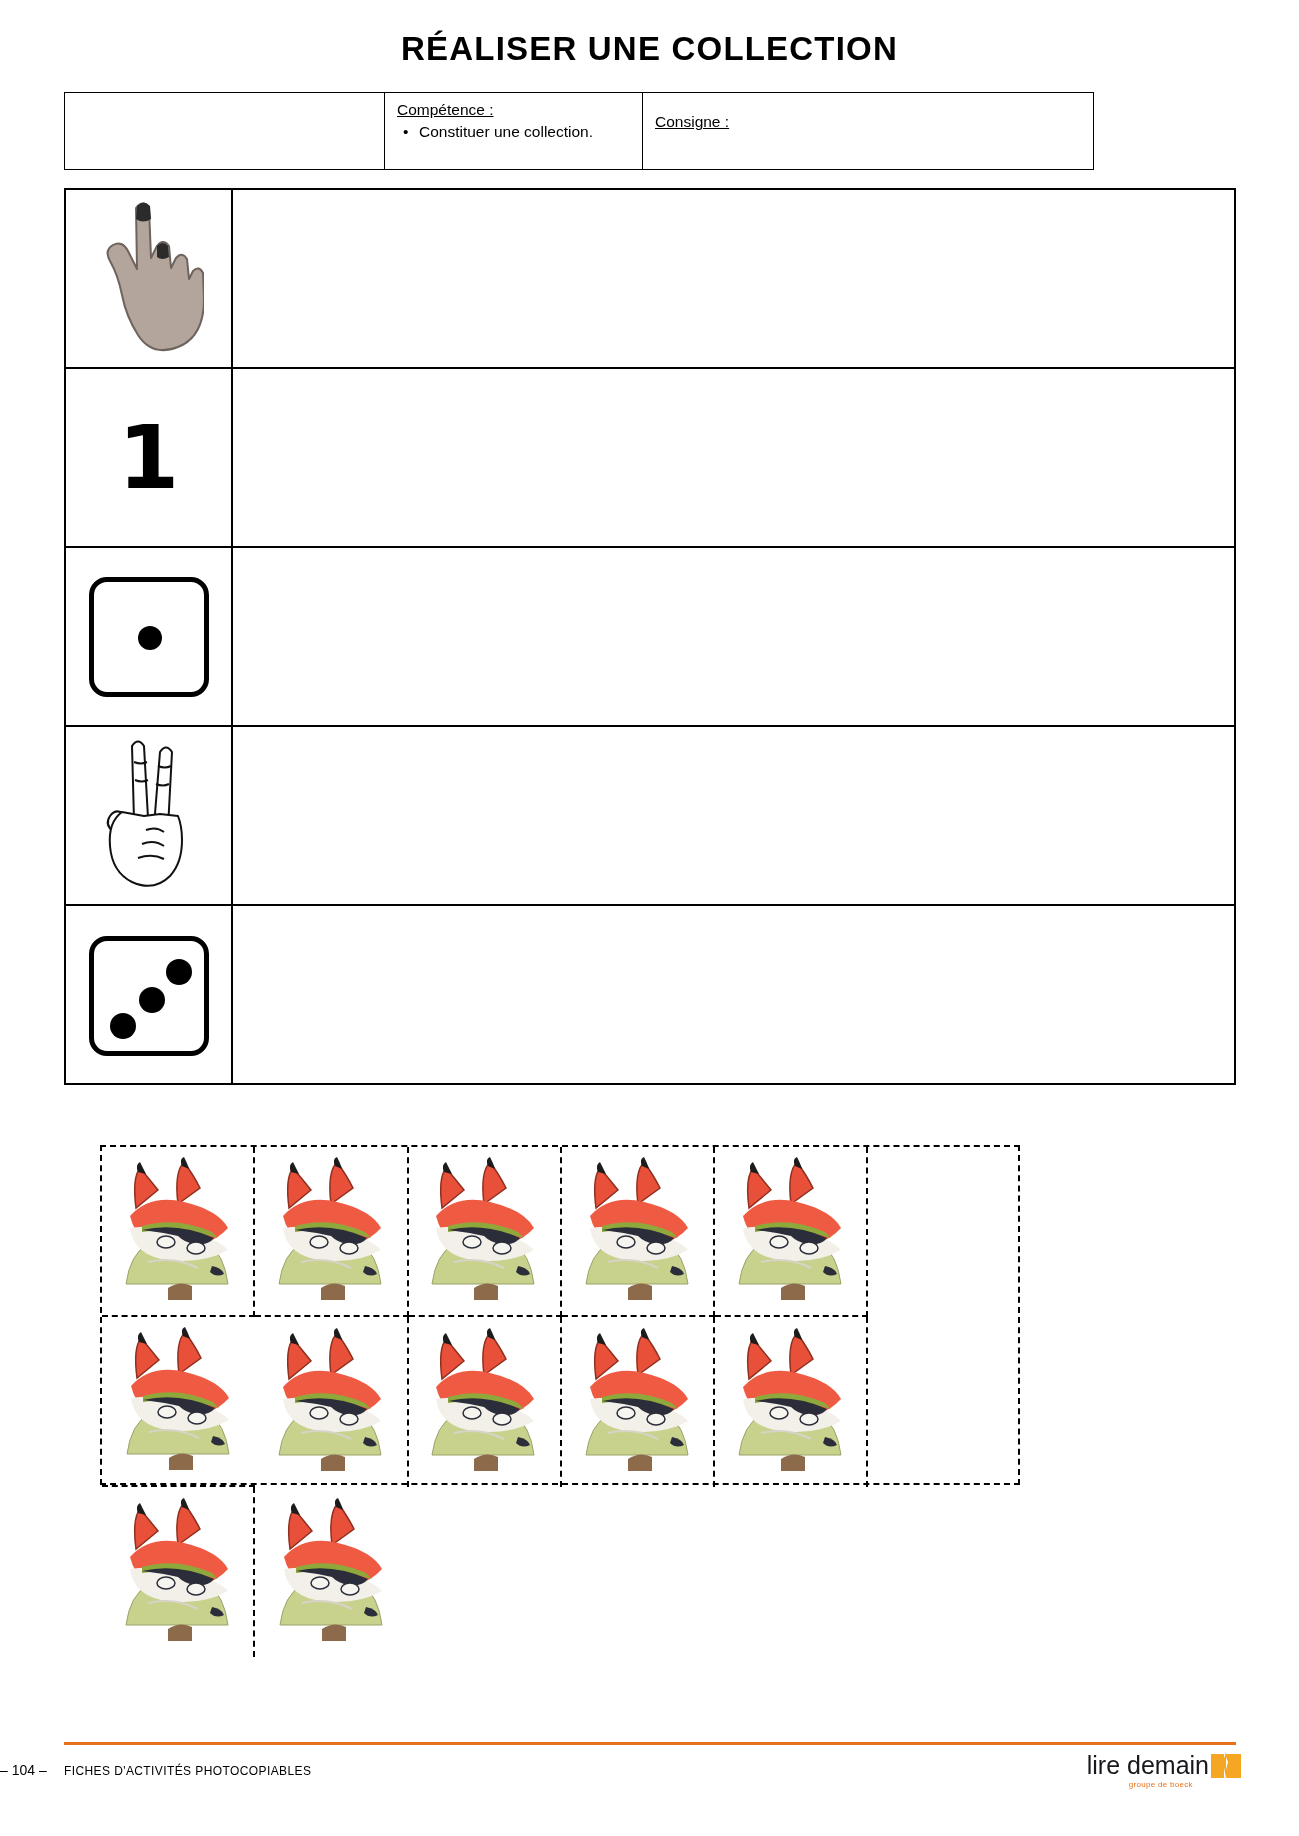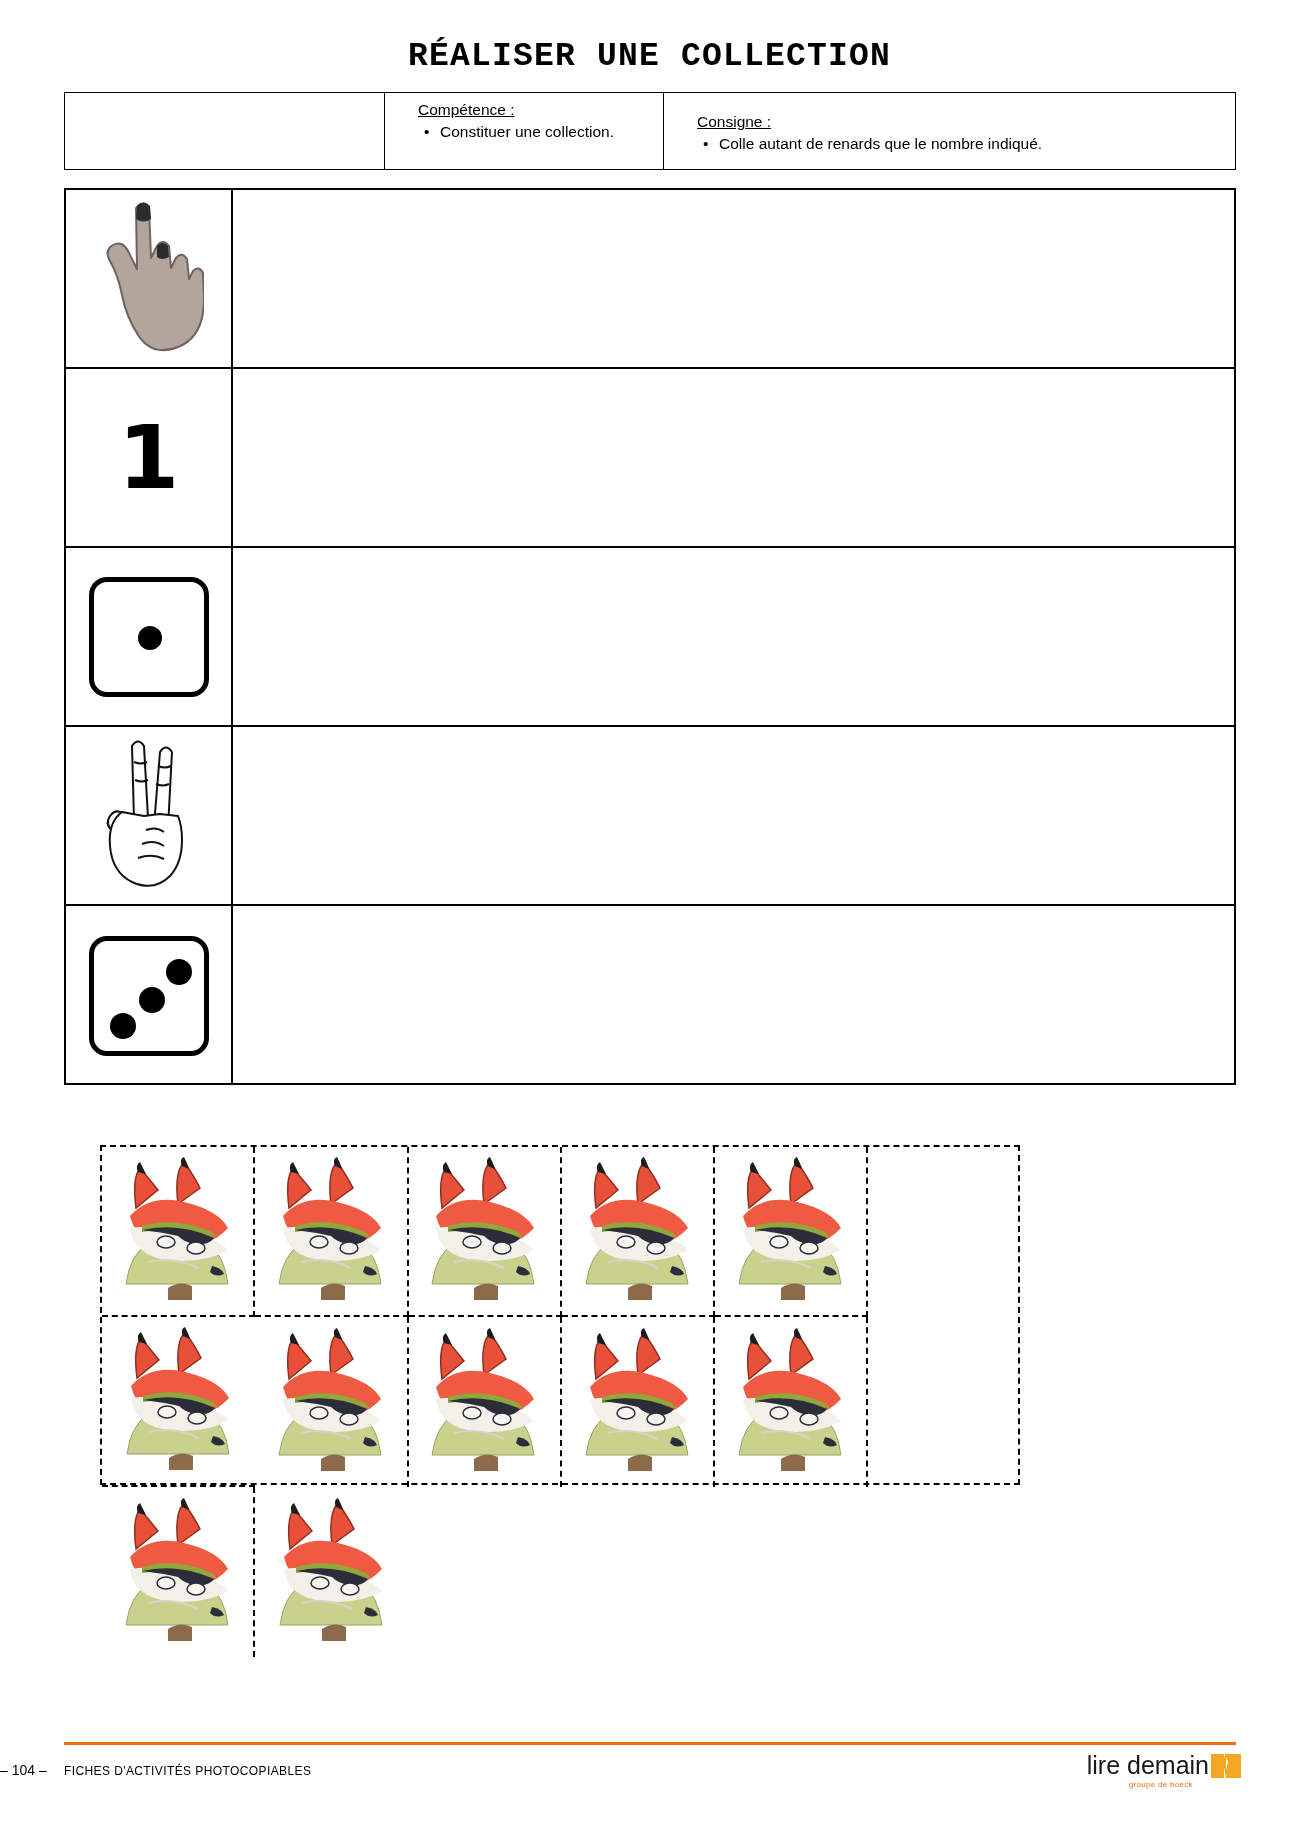--- a/index.html
+++ b/index.html
@@ -19,41 +19,40 @@
   .page {
     position: absolute;
     left: 0; top: 0;
     width: 1299px;
     height: 1836px;
   }
 
   
   .title {
     position: absolute;
-    top: 38px;
+    top: 30px;
     left: 0;
     width: 1299px;
     text-align: center;
     font-size: 33px;
     font-weight: bold;
     letter-spacing: 1.2px;
-    font-family: Liberation Mono, monospace;
+    font-family: Liberation Sans, sans-serif;
   }
 
   
   .header-table {
     position: absolute;
     left: 64px;
     top: 92px;
-    width: 1172px;
+    width: 1030px;
     height: 78px;
     border: 1.5px solid #000;
     box-sizing: border-box;
     display: flex;
-    gap: 21px;
   }
   .header-cell {
     box-sizing: border-box;
     padding: 8px 10px 4px 12px;
     position: relative;
   }
   .header-cell.c1 { width: 320px; border-right: 1.5px solid #000; }
   .header-cell.c2 { width: 258px; border-right: 1.5px solid #000; }
   .header-cell.c3 { flex: 1; margin-top: 12px; }
   .header-label {
@@ -216,21 +215,20 @@
   <div class="header-table">
     <div class="header-cell c1">
       <span></span>
     </div>
     <div class="header-cell c2">
       <span class="header-label">Compétence :</span>
       <div class="bullet-line">Constituer une collection.</div>
     </div>
     <div class="header-cell c3">
       <span class="header-label">Consigne :</span>
-      <div class="bullet-line">Colle autant de renards que le nombre indiqué.</div>
     </div>
   </div>
 
   <div class="main-table">
 
     <div class="main-row">
       <div class="cue-cell">
         <svg width="110" height="165" viewBox="0 0 110 165">
           <g>
             <path d="M42 12 q7 -9 13 0 l2 50 6 -12 q6 -8 12 0 l2 22 5 -10 q6 -7 11 1 l2 20 4 -8 q6 -6 10 2 l1 26 q0 38 -26 48 -26 10 -40 -12 -12 -19 -16 -40 -4 -20 -12 -34 -6 -11 3 -16 9 -5 15 6 l9 18 z" fill="#b3a49c" stroke="#6e635d" stroke-width="2" stroke-linejoin="round"></path>

